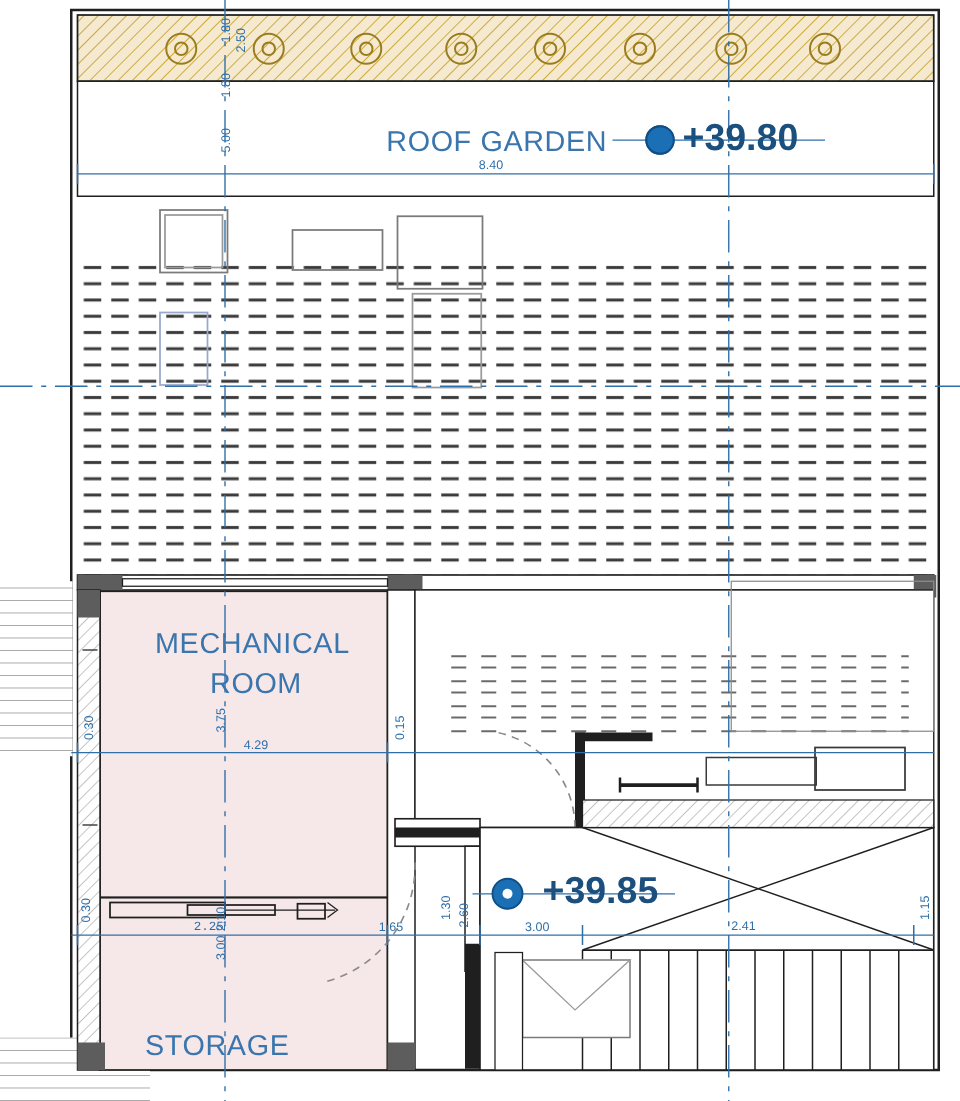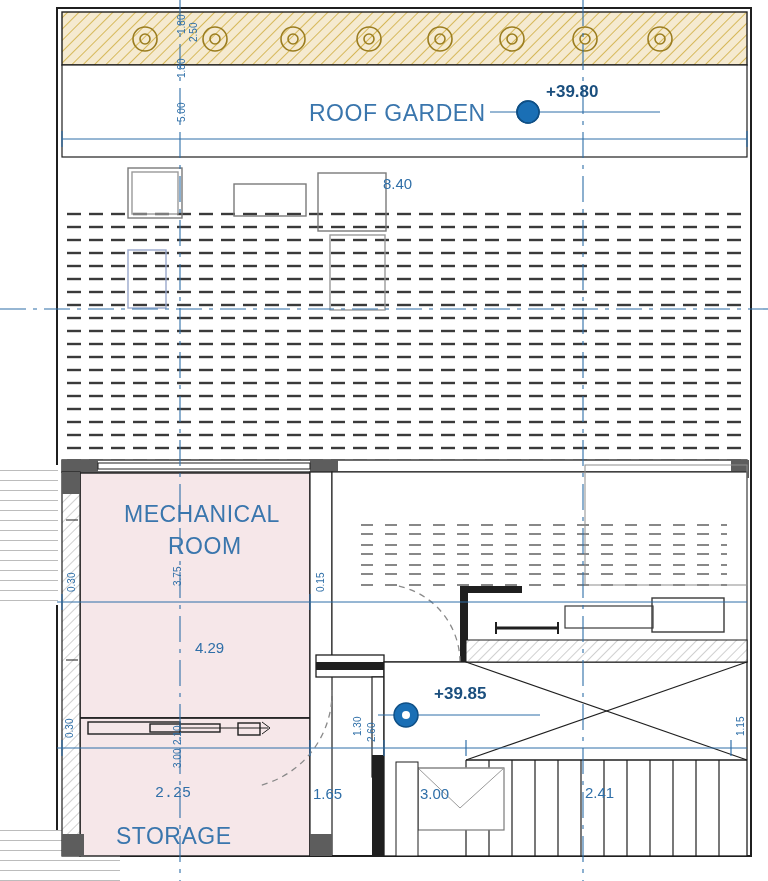--- a/index.html
+++ b/index.html
@@ -26,28 +26,28 @@
     font-family: "Liberation Sans", sans-serif;
     white-space: nowrap;
     pointer-events: none;
   }
   .room-label {
     font-size: 23px;
     letter-spacing: 0.5px;
     color: #3a76ad;
   }
   .level-label {
-    font-size: 17px;
+    font-size: 30px;
     font-weight: bold;
     color: #1b4f7e;
+    margin-top: 12px;
   }
   .dim {
-    font-size: 15px;
+    font-size: 10px;
     color: #2f6fa8;
-    margin-top: 48px;
   }
   .dim-v {
     font-size: 10px;
     color: #2f6fa8;
     transform: rotate(-90deg);
     transform-origin: left top;
   }
 </style>
 </head>
 <body>
@@ -265,21 +265,21 @@
 
 <div class="lbl dim-v" style="left:176px; top:122px;">5.00</div>
 
 <div class="lbl dim-v" style="left:66px; top:592px;">0.30</div>
 <div class="lbl dim-v" style="left:172px; top:586px;">3.75</div>
 <div class="lbl dim" style="left:195px; top:591px;">4.29</div>
 <div class="lbl dim-v" style="left:315px; top:592px;">0.15</div>
 
 <div class="lbl dim-v" style="left:64px; top:738px;">0.30</div>
 <div class="lbl dim" style="left:155px; top:737px;font-family:Liberation Mono, monospace;">2.25</div>
-<div class="lbl dim" style="left:313px; top:737px;">1.65</div>
+<div class="lbl dim" style="left:303px; top:737px;">1.65</div>
 <div class="lbl dim-v" style="left:352px; top:736px;">1.30</div>
 <div class="lbl dim" style="left:420px; top:737px;">3.00</div>
 <div class="lbl dim" style="left:585px; top:736px;">2.41</div>
 <div class="lbl dim-v" style="left:735px; top:736px;">1.15</div>
 
 <div class="lbl dim-v" style="left:172px; top:745px;">2.10</div>
 <div class="lbl dim-v" style="left:366px; top:742px;">2.60</div>
 <div class="lbl dim-v" style="left:172px; top:768px;">3.00</div>
 
 </body></html>

